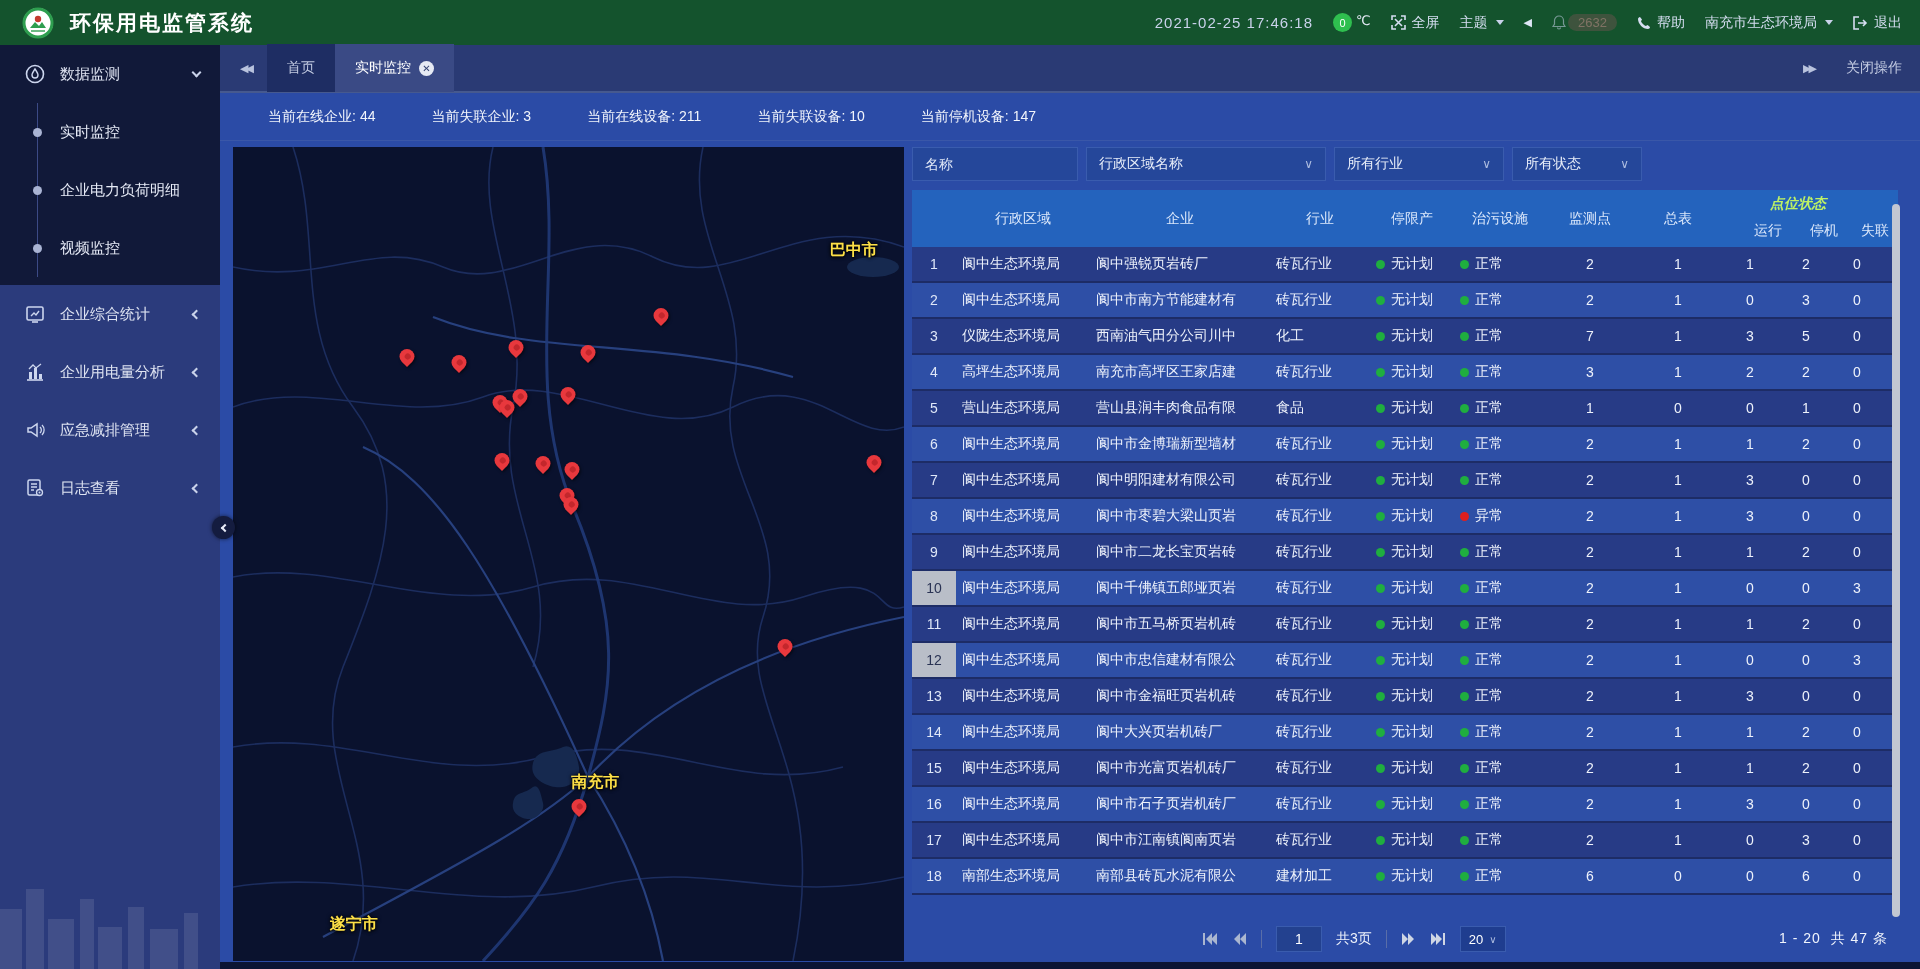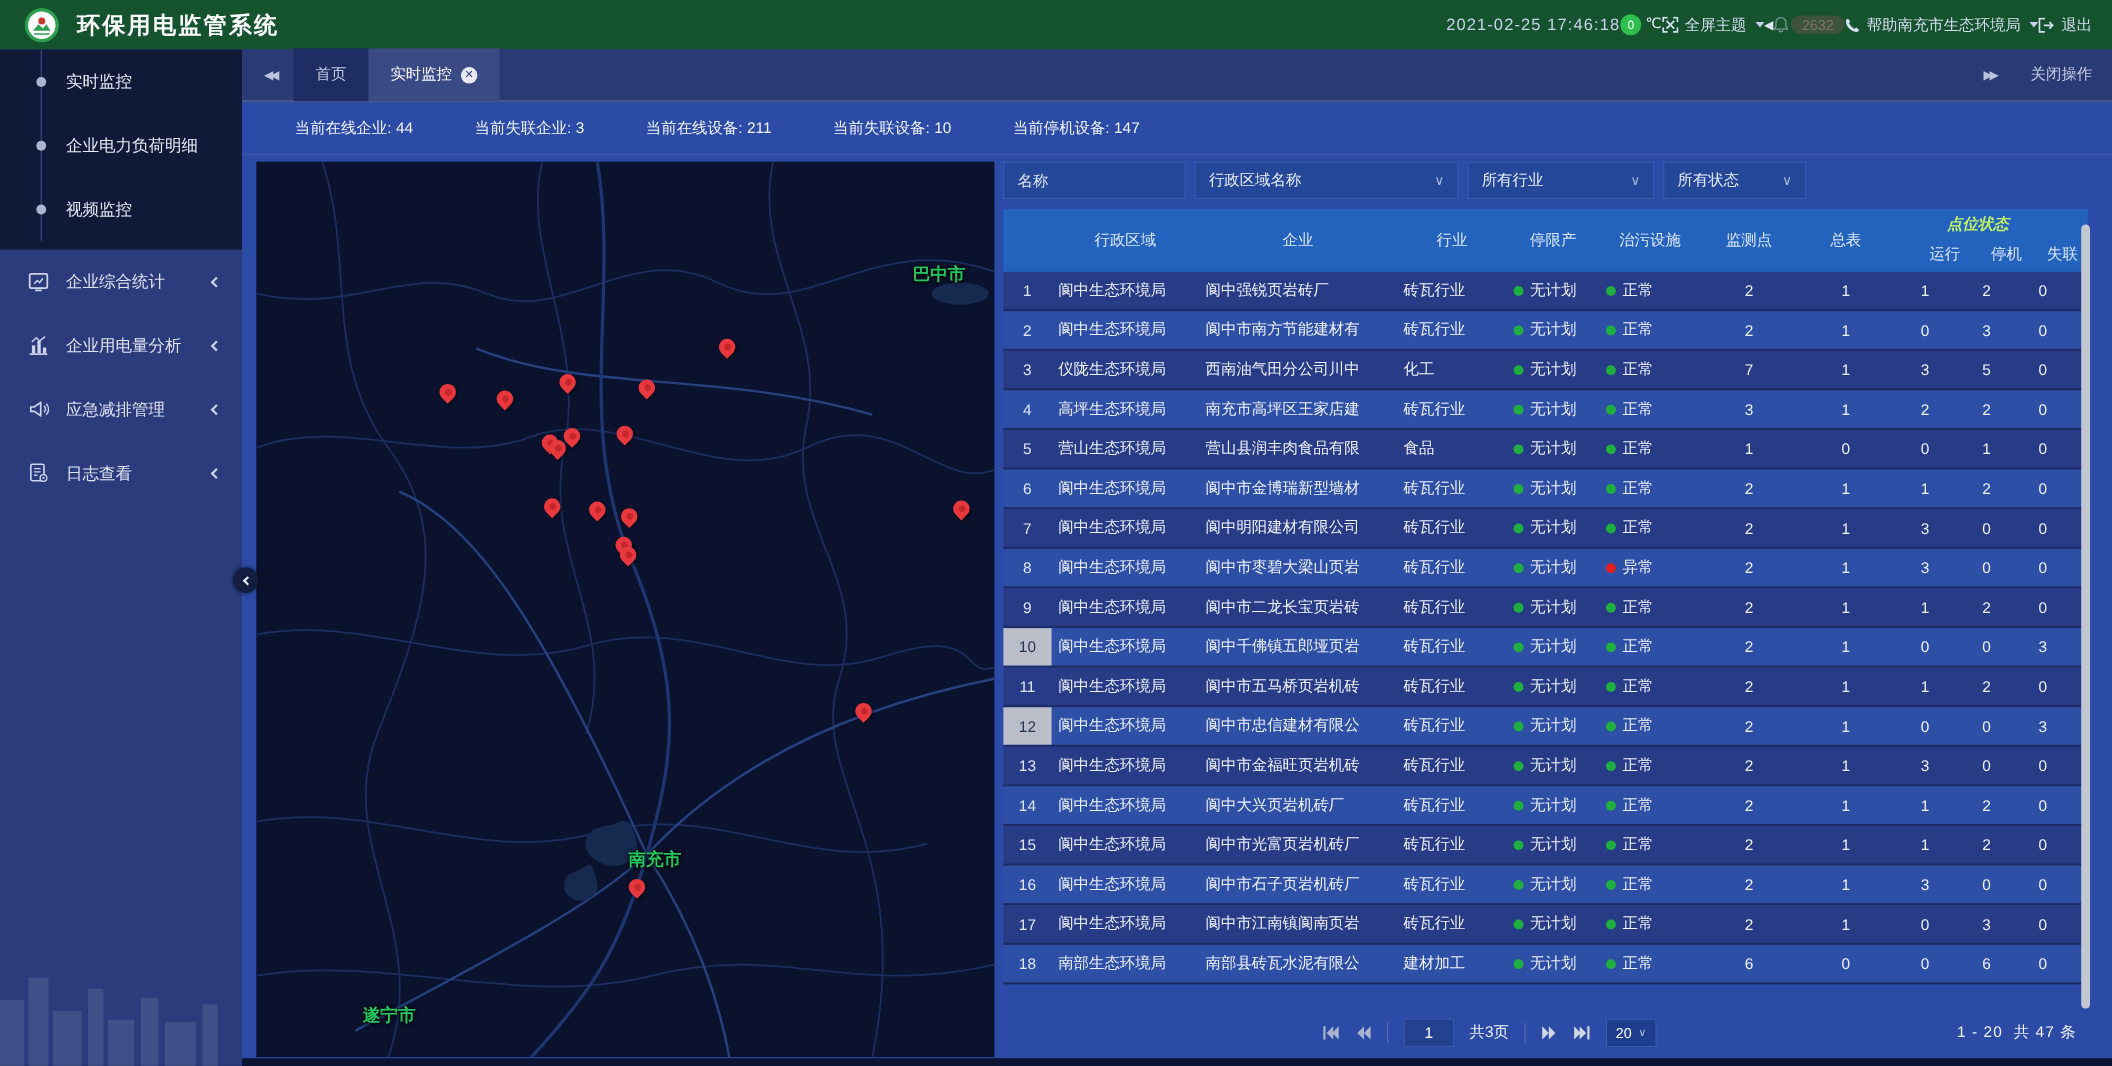--- a/index.html
+++ b/index.html
@@ -5,21 +5,21 @@
   * { margin:0; padding:0; box-sizing:border-box; }
   html,body { width:1920px; height:969px; overflow:hidden; background:#0c1534;
     font-family:"Liberation Sans","DejaVu Sans",sans-serif; }
   .page { position:relative; width:1920px; height:969px; }
 
   
   .topbar { height:45px; background:#14532d; display:flex; align-items:center;
     padding:0 18px 0 22px; color:#d4dcf2; }
   .logo { width:32px; height:32px; margin-right:16px; flex:0 0 auto; }
   .app-title { font-size:21px; font-weight:bold; color:#fff; letter-spacing:2px; }
-  .topbar-right { margin-left:auto; display:flex; align-items:center; font-size:14px; }
+  .topbar-right { margin-left:auto; display:flex; align-items:center; gap:20px; font-size:14px; }
   .datetime { font-size:15px; color:#c9d2ea; letter-spacing:1px; }
   .temp { display:flex; align-items:flex-start; gap:4px; }
   .temp-badge { width:19px; height:19px; border-radius:50%; background:#2fbf4f; color:#fff;
     font-size:11px; display:flex; align-items:center; justify-content:center; }
   .temp-unit { font-size:13px; color:#e8ecf8; }
   .tb-item { display:flex; align-items:center; gap:6px; cursor:pointer; color:#d6def2; }
   .caret-down { display:inline-block; width:0; height:0; border-left:4px solid transparent;
     border-right:4px solid transparent; border-top:5px solid #c9d2ea; margin-left:2px; }
   .sound-tri { font-size:11px; color:#dfe6f6; }
   .bell-wrap { display:flex; align-items:center; gap:2px; opacity:.55; }
@@ -66,21 +66,21 @@
   .statsbar { height:48px; display:flex; align-items:center; gap:56px; padding:0 48px;
     color:#f2f5fc; font-size:14px; border-bottom:1px solid #3a57a8; }
   .stat-item b { font-weight:normal; margin-left:4px; }
 
   .main { flex:1; display:flex; gap:8px; padding:6px 22px 0 13px; align-items:flex-start; }
 
   
   .map { position:relative; width:671px; flex:0 0 671px; height:814px; background:#0a122e;
     overflow:hidden; }
   .map svg.roads { position:absolute; inset:0; }
-  .map-city { position:absolute; transform:translate(-50%,-50%); color:#22c55e; font-size:16px;
+  .map-city { position:absolute; transform:translate(-50%,-50%); color:#fde047; font-size:16px;
     font-weight:bold; text-shadow:0 1px 3px #000, 0 0 4px #000; white-space:nowrap; }
   .pin { position:absolute; width:15px; height:15px; background:#e8383d;
     border-radius:50% 50% 50% 0; transform:translate(-50%,-100%) rotate(-45deg);
     box-shadow:0 2px 3px rgba(0,0,0,.5); }
   .pin::after { content:""; position:absolute; left:4.5px; top:4.5px; width:6px; height:6px;
     border-radius:50%; background:#c3272c; }
 
   
   .panel { position:relative; flex:1; height:814px; display:flex; flex-direction:column; }
   .filters { display:flex; gap:8px; margin-bottom:9px; }
@@ -191,20 +191,30 @@
         <span>退出</span>
       </span>
     </div>
   </div>
 
   <div class="layout">
 
     <div class="sidebar">
       <div id="menu">
           <div class="menu-group expanded">
+            <div class="menu-item">
+              <span class="mi-icon">
+                <svg width="20" height="20" viewBox="0 0 20 20">
+                  <circle cx="10" cy="10" r="8.5" fill="none" stroke="#cdd6ee" stroke-width="1.6"></circle>
+                  <path d="M10 5 c2 3 3 4.4 3 6 a3 3 0 1 1 -6 0 c0 -1.6 1 -3 3 -6z" fill="none" stroke="#cdd6ee" stroke-width="1.4"></path>
+                </svg>
+              </span>
+    <span class="mi-label">数据监测</span>
+    <span class="chev down"></span>
+            </div>
             <div class="submenu">
               <div class="submenu-item">实时监控</div>
               <div class="submenu-item">企业电力负荷明细</div>
               <div class="submenu-item">视频监控</div>
             </div>
           </div>
           <div class="menu-group">
             <div class="menu-item">
               <span class="mi-icon">
                 <svg width="20" height="20" viewBox="0 0 20 20">

